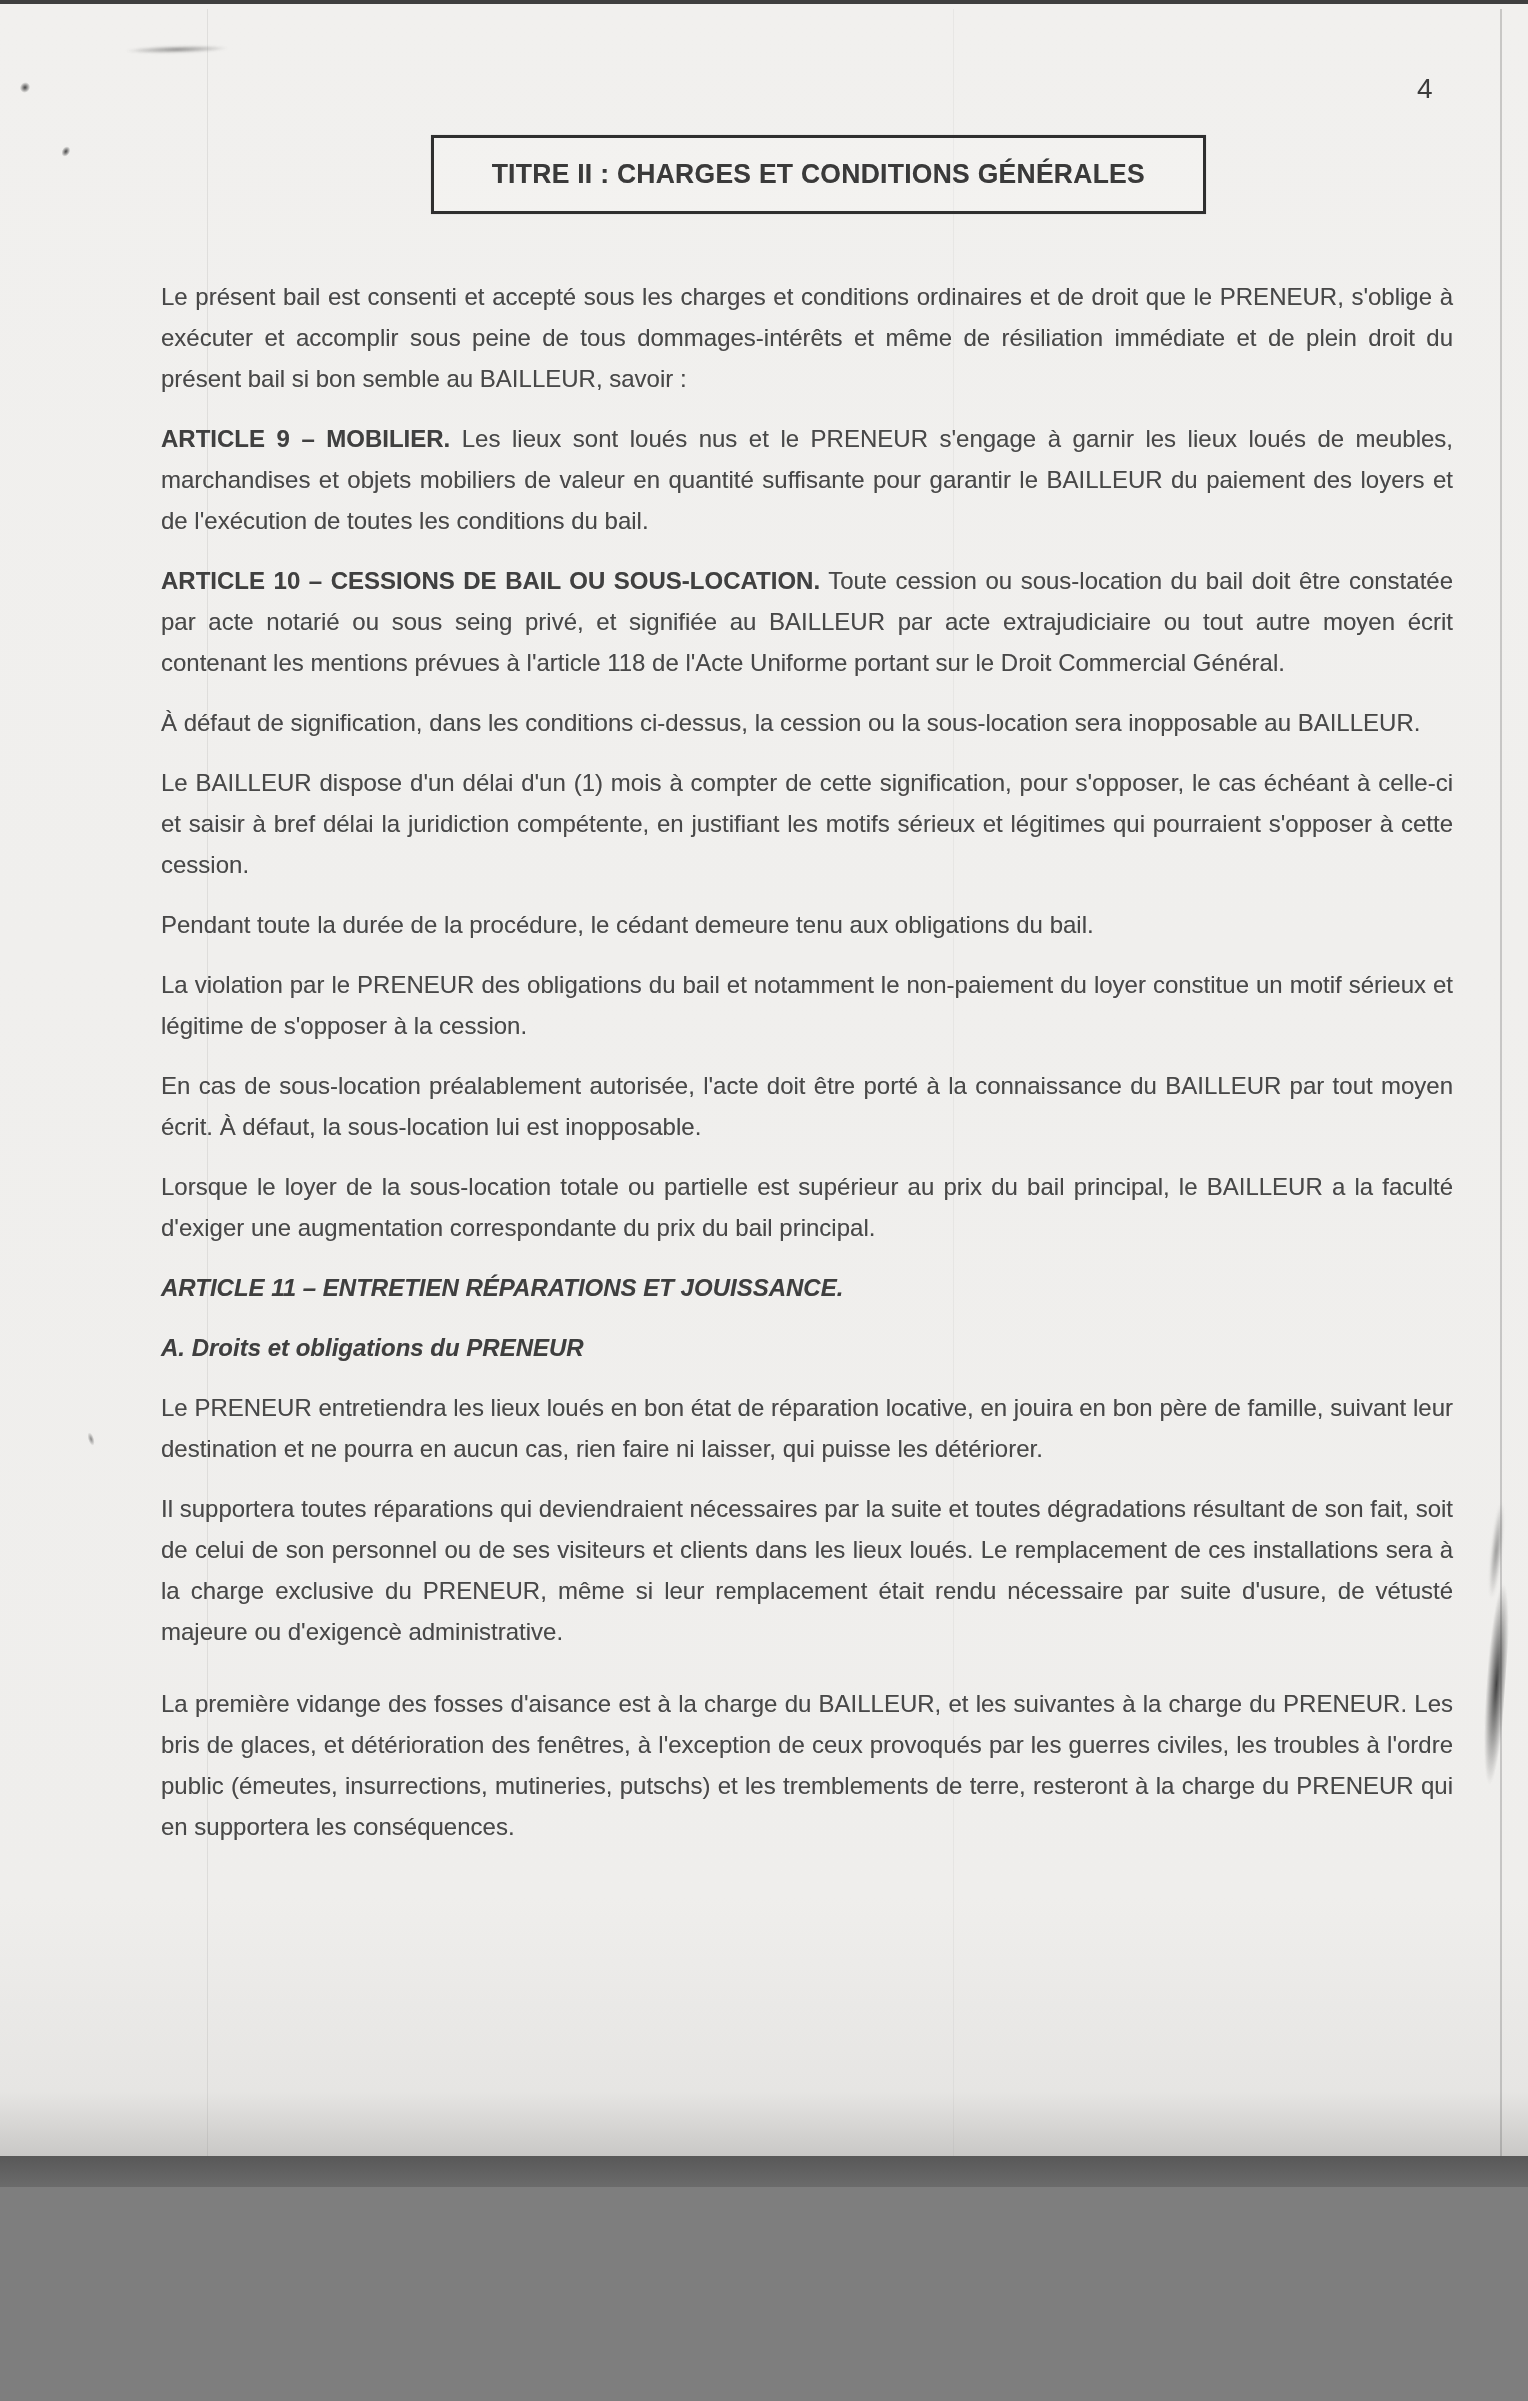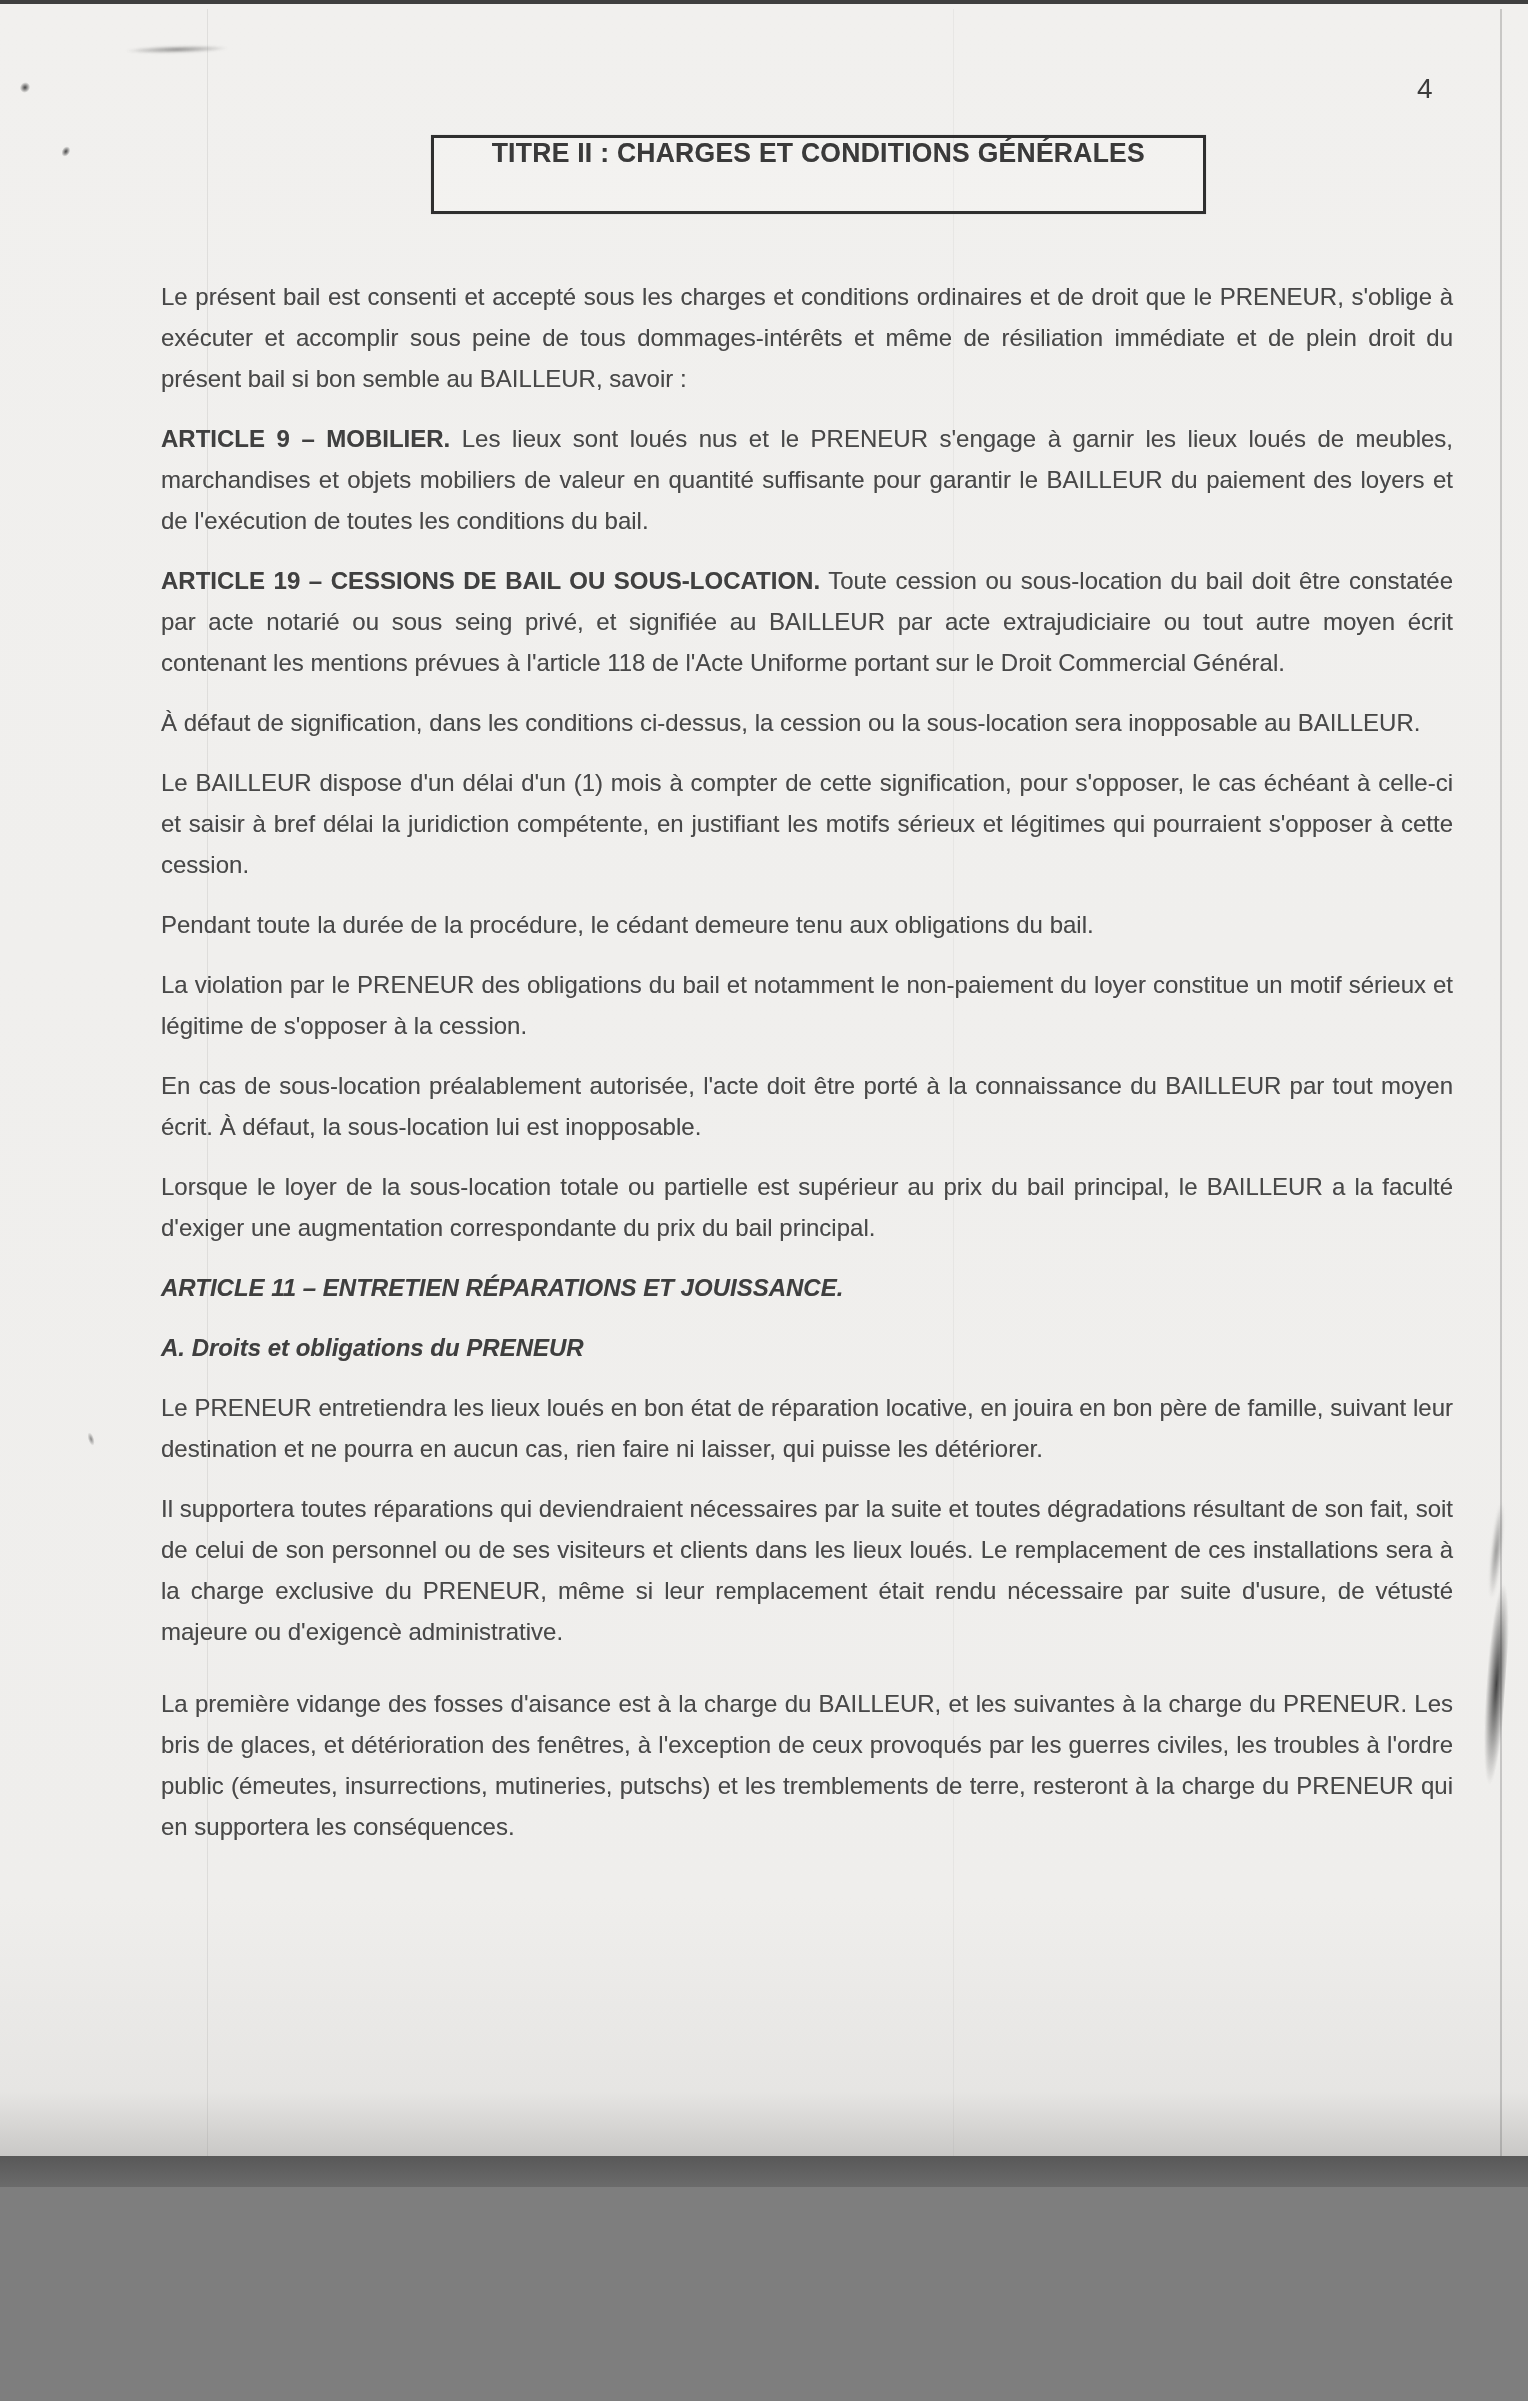--- a/index.html
+++ b/index.html
@@ -39,21 +39,21 @@
     background:radial-gradient(ellipse at 50% 50%,rgba(60,60,60,.5),rgba(60,60,60,0) 70%);
     filter:blur(0.9px);transform:rotate(6deg);}
 
   
   .page-number{position:absolute;left:1417px;top:69px;font-size:28px;color:#3c3c3c;}
 
   
   .title-box{
     position:absolute;left:431px;top:131px;width:769px;height:73px;
     border:3.7px solid #2f2f2f;box-shadow:0 0 0.6px #555 inset, 0 0 0.6px #555;
-    display:flex;align-items:flex-start;justify-content:center;
+    display:flex;align-items:center;justify-content:center;
     background:rgba(255,255,255,.15);
   }
   .title-box .title-text{
     font-weight:bold;font-size:27px;letter-spacing:0.3px;color:#3a3a3a;
     transform:scaleX(.98);white-space:nowrap;
     text-shadow:0 0 0.6px rgba(60,60,60,.45);
   }
 
   
   .content{
@@ -90,21 +90,21 @@
 
   <div class="title-box">
     <span class="title-text">TITRE II : CHARGES ET CONDITIONS GÉNÉRALES</span>
   </div>
 
   <div class="content">
     <p class="body">Le présent bail est consenti et accepté sous les charges et conditions ordinaires et de droit que le PRENEUR, s'oblige à exécuter et accomplir sous peine de tous dommages-intérêts et même de résiliation immédiate et de plein droit du présent bail si bon semble au BAILLEUR, savoir :</p>
 
     <p class="article"><span class="lead">ARTICLE 9 – MOBILIER.</span><span> Les lieux sont loués nus et le PRENEUR s'engage à garnir les lieux loués de meubles, marchandises et objets mobiliers de valeur en quantité suffisante pour garantir le BAILLEUR du paiement des loyers et de l'exécution de toutes les conditions du bail.</span></p>
 
-    <p class="article"><span class="lead">ARTICLE 19 – CESSIONS DE BAIL OU SOUS-LOCATION.</span><span> Toute cession ou sous-location du bail doit être constatée par acte notarié ou sous seing privé, et signifiée au BAILLEUR par acte extrajudiciaire ou tout autre moyen écrit contenant les mentions prévues à l'article 118 de l'Acte Uniforme portant sur le Droit Commercial Général.</span></p>
+    <p class="article"><span class="lead">ARTICLE 10 – CESSIONS DE BAIL OU SOUS-LOCATION.</span><span> Toute cession ou sous-location du bail doit être constatée par acte notarié ou sous seing privé, et signifiée au BAILLEUR par acte extrajudiciaire ou tout autre moyen écrit contenant les mentions prévues à l'article 118 de l'Acte Uniforme portant sur le Droit Commercial Général.</span></p>
 
     <p class="body">À défaut de signification, dans les conditions ci-dessus, la cession ou la sous-location sera inopposable au BAILLEUR.</p>
 
     <p class="body">Le BAILLEUR dispose d'un délai d'un (1) mois à compter de cette signification, pour s'opposer, le cas échéant à celle-ci et saisir à bref délai la juridiction compétente, en justifiant les motifs sérieux et légitimes qui pourraient s'opposer à cette cession.</p>
 
     <p class="body">Pendant toute la durée de la procédure, le cédant demeure tenu aux obligations du bail.</p>
 
     <p class="body">La violation par le PRENEUR des obligations du bail et notamment le non-paiement du loyer constitue un motif sérieux et légitime de s'opposer à la cession.</p>
 
     <p class="body">En cas de sous-location préalablement autorisée, l'acte doit être porté à la connaissance du BAILLEUR par tout moyen écrit. À défaut, la sous-location lui est inopposable.</p>

